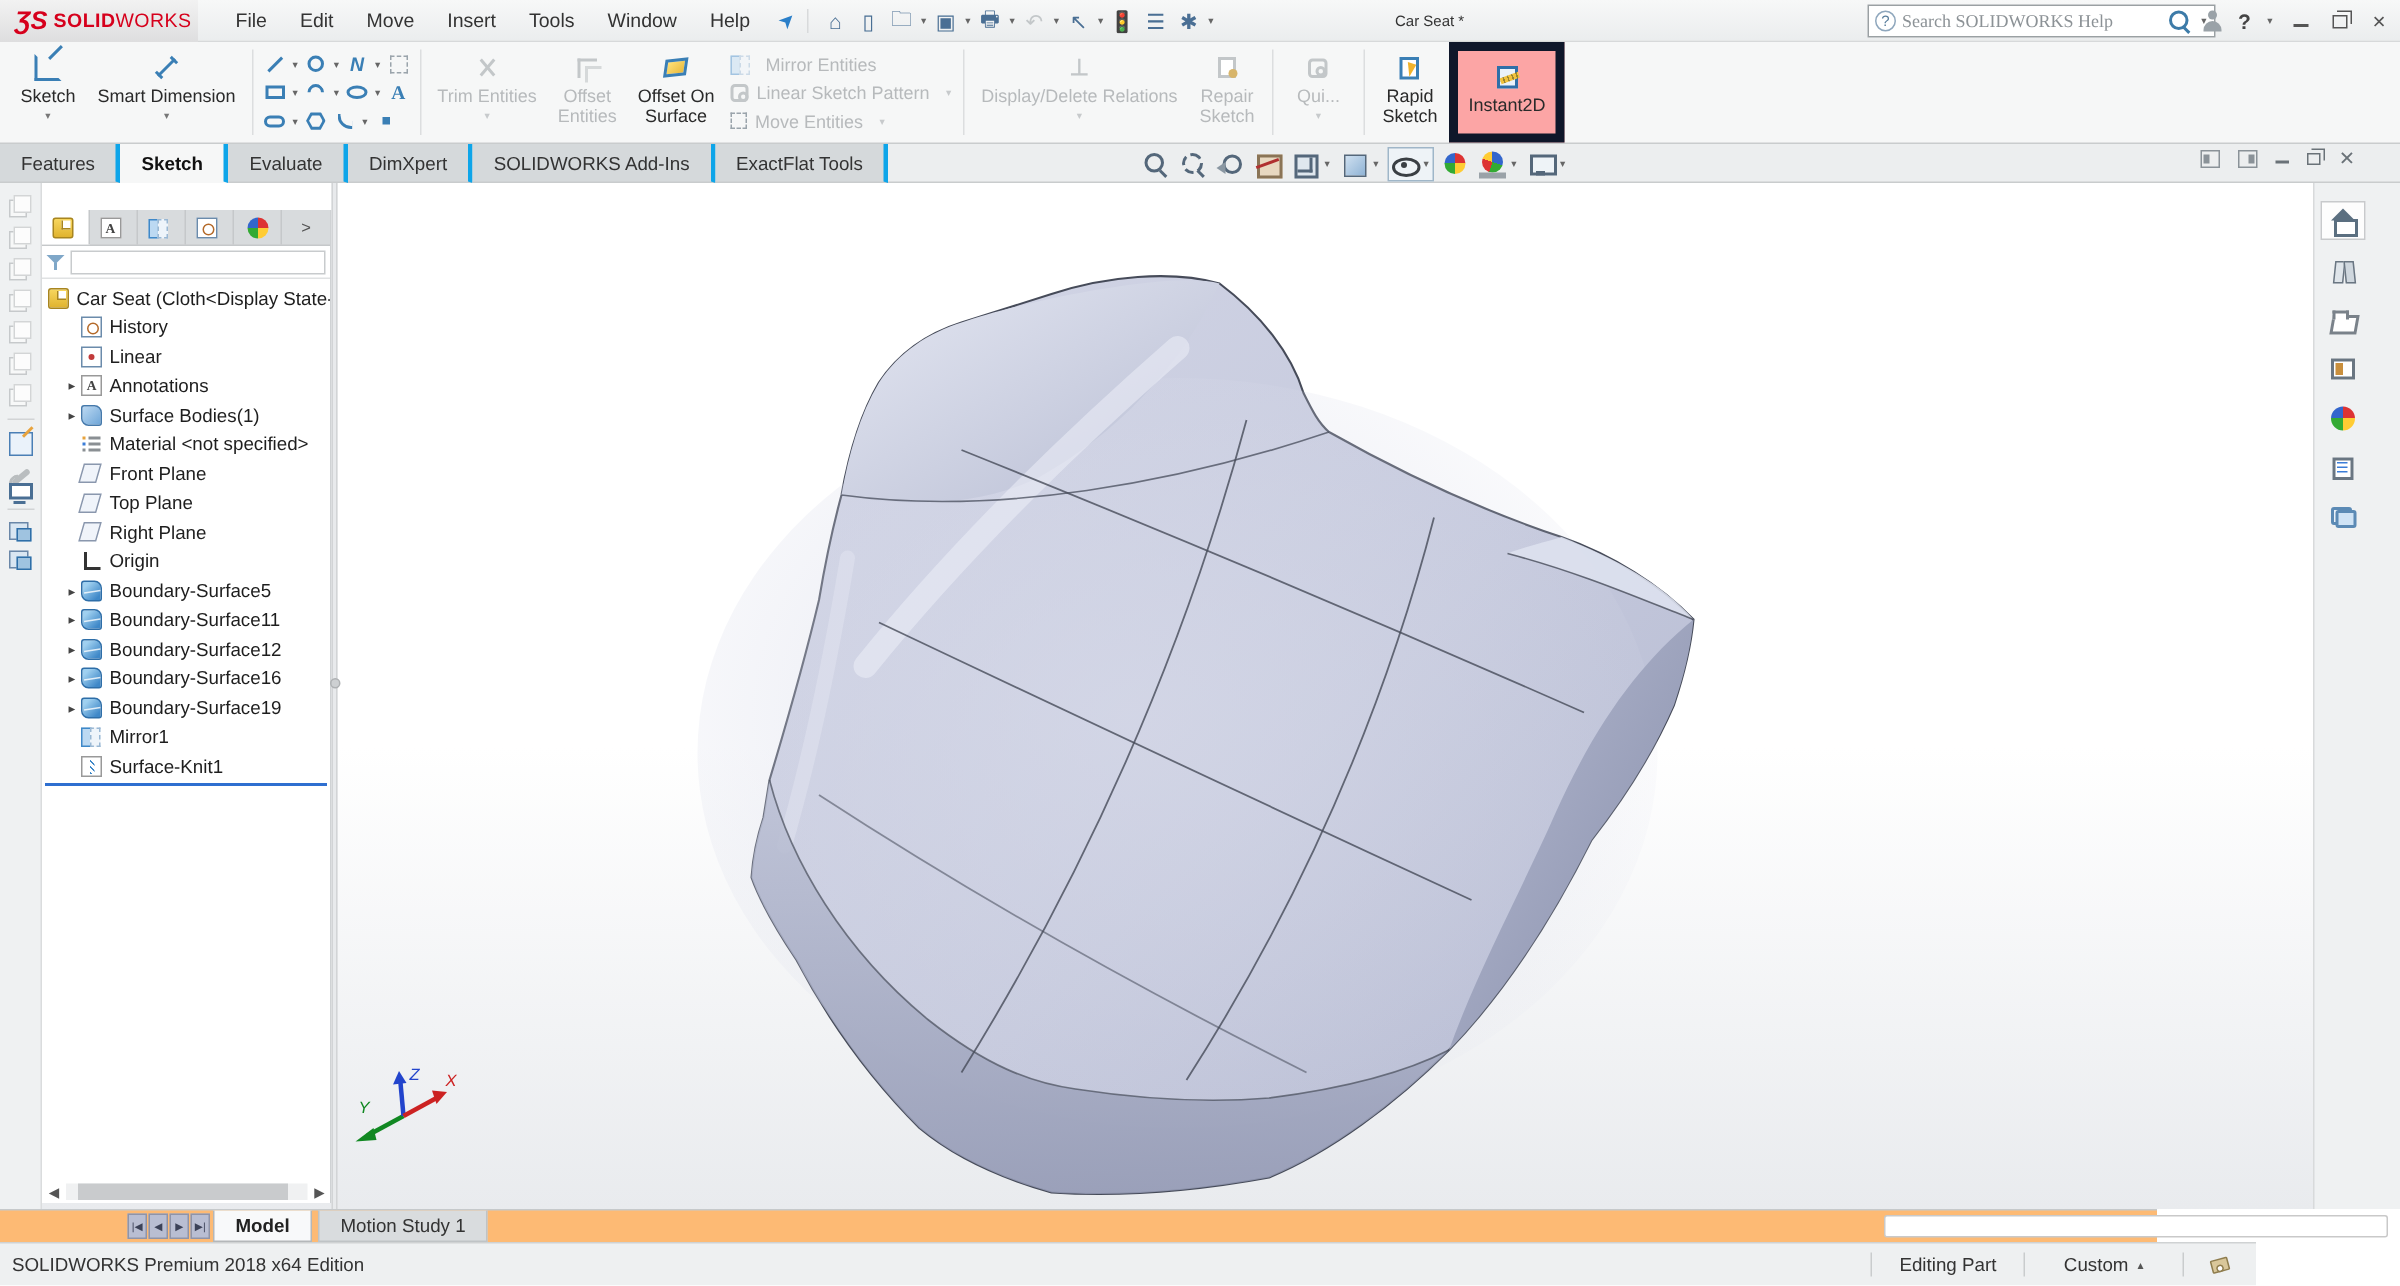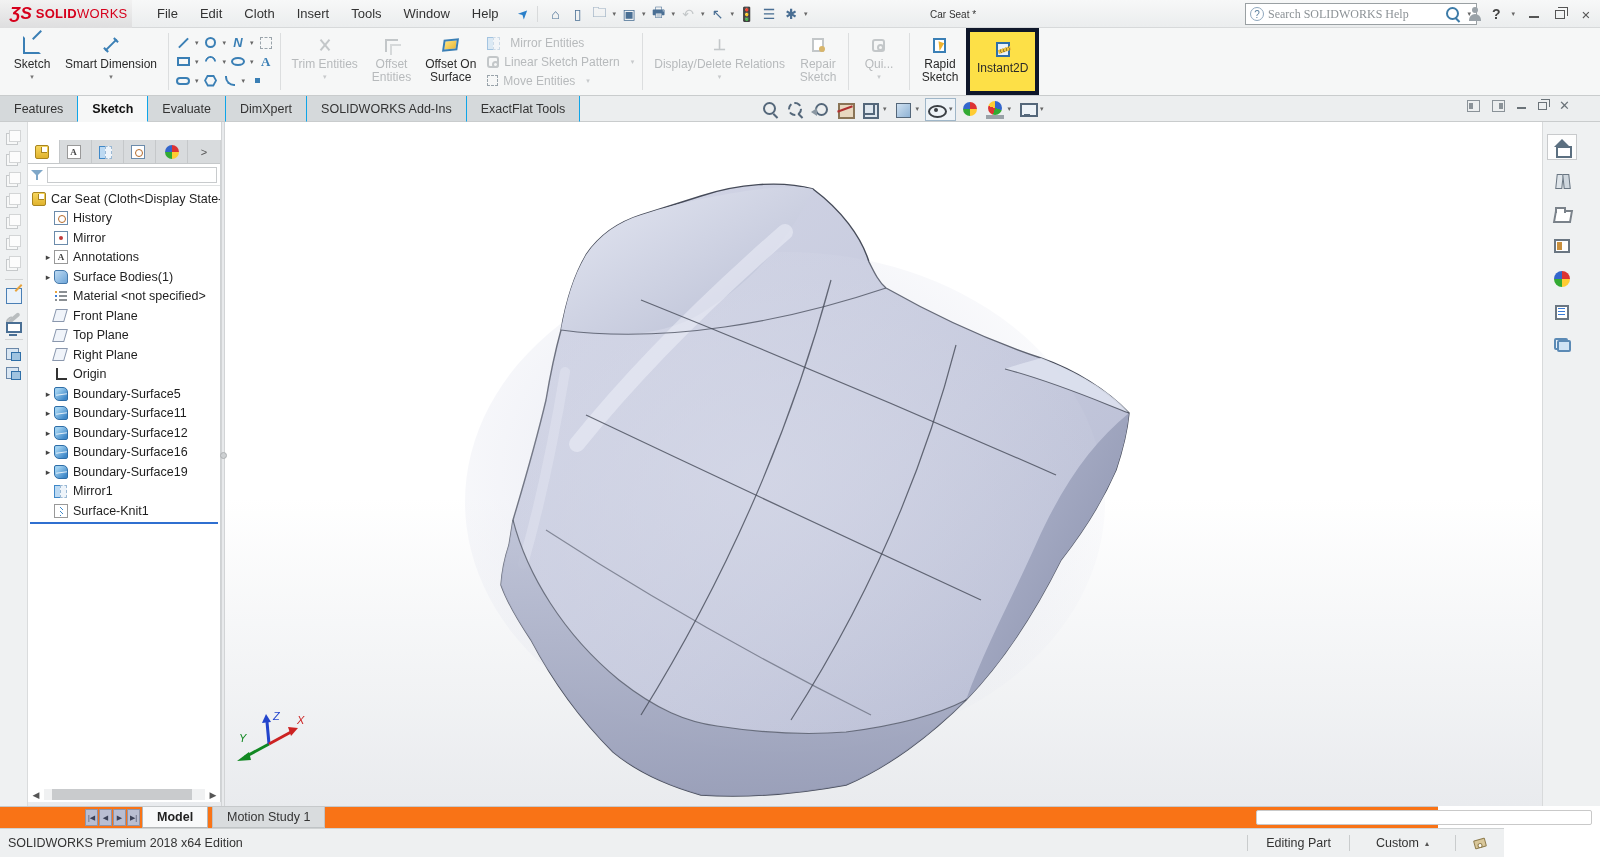--- a/index.html
+++ b/index.html
@@ -37,21 +37,21 @@
 
 
 #ribbon{position:absolute;left:0;top:28px;width:1600px;height:68px;background:#f6f7f7;border-bottom:1px solid #c9cccd;display:flex;align-items:stretch;padding-left:6px}
 .rdiv{width:1px;background:#dcdedf;margin:5px 4px}
 .bigbtn{display:flex;flex-direction:column;align-items:center;justify-content:flex-start;padding:5px 7px 1px;gap:1px;min-width:52px}
 .bigbtn .bico{height:24px;display:flex;align-items:center;justify-content:center}
 .bigbtn .blabel{font-size:12px;line-height:13px;text-align:center;color:#2a2a2a;white-space:pre-line}
 .bigbtn.disabled .blabel{color:#b7babc}
 .bigbtn .bcaret{font-size:7px;color:#777;margin-top:1px}
 .bigbtn.disabled .bcaret{color:#c7cacc}
-.bigbtn.pressed{background:#fde047;border:4px solid #0f172a}
+.bigbtn.pressed{background:#fca5a5;border:6px solid #0f172a}
 .egrid{display:flex;flex-direction:column;justify-content:center;gap:3px;padding:2px 2px}
 .erow{display:flex;align-items:center;gap:3px;height:16px}
 .ecell{width:16px;height:16px;display:flex;align-items:center;justify-content:center}
 .stack3{display:flex;flex-direction:column;justify-content:center;gap:2px;padding:0 4px}
 .srowbtn{display:flex;align-items:center;gap:5px;height:17px;color:#b7babc;font-size:12px;white-space:nowrap}
 .srowbtn .rcaret{font-size:7px;color:#c7cacc;margin-left:6px}
 
 .g-line{width:13px;height:2px;background:#3a7fb5;transform:rotate(-45deg)}
 .g-circle{width:11px;height:11px;border:2px solid #3a7fb5;border-radius:50%}
 .g-spline{color:#3a7fb5;font-style:italic;font-weight:bold;font-size:13px}
@@ -85,21 +85,21 @@
 .b-qui::after{content:"";position:absolute;left:3px;top:3px;width:3px;height:3px;border:2px solid #c3c7c9;border-radius:50%}
 .b-rapid{width:13px;height:15px;border:2px solid #3a7fb5;background:#fff;position:relative}
 .b-rapid::after{content:"";position:absolute;left:2px;top:2px;width:0;height:0;border-left:4px solid transparent;border-right:2px solid transparent;border-top:9px solid #f0b32c;transform:rotate(18deg)}
 .b-i2d{width:14px;height:15px;border:2px solid #2f6fa8;background:#eaf2fa;position:relative}
 .b-i2d::after{content:"";position:absolute;left:0px;top:4px;width:13px;height:4px;background:repeating-linear-gradient(90deg,#f0c23c 0 2px,#9b8430 2px 3px);transform:rotate(-20deg)}
 .b-shaded{width:0;height:0;border-left:8px solid transparent;border-right:8px solid transparent;border-bottom:12px solid #c3c7c9}
 
 
 #tabrow{position:absolute;left:0;top:96px;width:1600px;height:26px;background:#eceeef;border-bottom:1px solid #c9cccd}
 #cmdtabs{position:absolute;left:0;top:0;height:26px;display:flex}
-.ctab{padding:3px 14px;display:flex;align-items:center;font-size:12.5px;color:#333;background:#d5d9db;border-right:1px solid #0ea5e9;border-bottom:1px solid #c9cccd}
+.ctab{padding:3px 14px;display:flex;align-items:center;font-size:12.5px;color:#333;background:#d5d9db;border-right:3px solid #0ea5e9;border-bottom:1px solid #c9cccd}
 .ctab.active{background:#f6f7f7;font-weight:bold;color:#111;border-bottom:1px solid #f6f7f7}
 #headsup{position:absolute;left:760px;top:1px;height:24px;display:flex;align-items:center;gap:4px}
 .hu-item{display:flex;align-items:center;gap:2px;padding:1px}
 .hu-item.pressed{background:#eef3f7;border:1px solid #9fb6c8}
 .ic{position:relative;display:inline-block;width:19px;height:19px}
 .ic-zoom-to-fit::before{content:"";position:absolute;left:2px;top:2px;width:9px;height:9px;border:2px solid #54677a;border-radius:50%}
 .ic-zoom-to-fit::after{content:"";position:absolute;left:13px;top:13px;width:6px;height:2px;background:#54677a;transform:rotate(45deg);transform-origin:0 0}
 .ic-zoom-to-area::before{content:"";position:absolute;left:2px;top:2px;width:10px;height:10px;border:2px dashed #54677a;border-radius:50%}
 .ic-zoom-to-area::after{content:"";position:absolute;left:13px;top:13px;width:6px;height:2px;background:#54677a;transform:rotate(45deg);transform-origin:0 0}
 .ic-previous-view::before{content:"";position:absolute;left:4px;top:3px;width:9px;height:9px;border:2px solid #54677a;border-radius:50%}
@@ -209,21 +209,21 @@
 .ic-view-palette{width:16px;height:14px;border:2px solid #6a7682;background:#fff;position:relative}
 .ic-view-palette::after{content:"";position:absolute;left:1px;top:1px;width:5px;height:8px;background:#c98f3d}
 .ic-appearances{width:16px;height:16px}
 .ic-custom-properties{width:14px;height:15px;border:2px solid #6a7682;background:#fff;position:relative}
 .ic-custom-properties::after{content:"";position:absolute;left:1px;top:1px;width:7px;height:1px;background:#3b7dd8;box-shadow:0 3px 0 #3b7dd8,0 6px 0 #3b7dd8}
 .ic-forum{width:17px;height:14px;position:relative}
 .ic-forum::before{content:"";position:absolute;left:0;top:0;width:10px;height:8px;border:2px solid #5b8ab5;border-radius:2px;background:#eaf2fa}
 .ic-forum::after{content:"";position:absolute;right:0;bottom:0;width:10px;height:8px;border:2px solid #5b8ab5;border-radius:2px;background:#cfe3f5}
 
 
-#doctabs{position:absolute;left:0;top:806px;width:1438px;height:22px;background:#f97316;border-top:1px solid #c6c9cb}
+#doctabs{position:absolute;left:0;top:806px;width:1438px;height:22px;background:#fdba74;border-top:1px solid #c6c9cb}
 #navbtns{position:absolute;left:85px;top:2px;display:flex;gap:1px}
 .navb{width:13px;height:17px;background:#b9bed2;border:1px solid #8f94a8;color:#3c4258;font-size:7px;display:flex;align-items:center;justify-content:center}
 .dtab{position:absolute;top:0;height:21px;display:flex;align-items:center;padding:0 14px;font-size:12.5px}
 #tab-model{left:142px;background:#f8f9fa;border:1px solid #b4b7b9;border-top:none;font-weight:bold}
 #tab-motion{left:212px;background:#d9dcde;border:1px solid #bfc3c5;border-top:none;color:#333}
 #tagstrip{position:absolute;left:1256px;top:3px;width:336px;height:15px;background:#fff;border:1px solid #c9c9c9;border-radius:2px}
 
 
 #statusbar{position:absolute;left:0;top:828px;width:1504px;height:29px;background:#eef0f1;border-top:1px solid #cfd2d3;display:flex;align-items:center;font-size:12.5px;color:#333}
 #statusleft{padding-left:8px}
@@ -237,21 +237,21 @@
 <body>
 
 <div id="titlebar">
   <div id="logo">
     <span class="mark">ƷS</span>
     <span class="word"><b>SOLID</b><span>WORKS</span></span>
   </div>
   <div id="menus">
       <div class="menu">File</div>
       <div class="menu">Edit</div>
-      <div class="menu">Cloth</div>
+      <div class="menu">Move</div>
       <div class="menu">Insert</div>
       <div class="menu">Tools</div>
       <div class="menu">Window</div>
       <div class="menu">Help</div>
     </div>
   <span id="pin">➤</span>
   <div id="qat">
       <span class="winbtn" style="width: 20px; font-size: 14px; color: rgb(74, 111, 148);">⌂</span>
       <span class="winbtn" style="width: 20px; font-size: 14px; color: rgb(74, 111, 148);">▯</span>
       <span class="winbtn" style="width: 20px; font-size: 14px; color: rgb(74, 111, 148);">🗀</span>
@@ -537,21 +537,21 @@
           <span class="lbl">Car Seat  (Cloth&lt;Display State-4</span>
         </div>
         <div class="trow indent">
           <span class="tw"></span>
           <span class="ti ti-history"></span>
           <span class="lbl">History</span>
         </div>
         <div class="trow indent">
           <span class="tw"></span>
           <span class="ti ti-sensors"></span>
-          <span class="lbl">Mirror</span>
+          <span class="lbl">Linear</span>
         </div>
         <div class="trow indent">
           <span class="tw">▸</span>
           <span class="ti ti-annotations"></span>
           <span class="lbl">Annotations</span>
         </div>
         <div class="trow indent">
           <span class="tw">▸</span>
           <span class="ti ti-surface-bodies"></span>
           <span class="lbl">Surface Bodies(1)</span>

